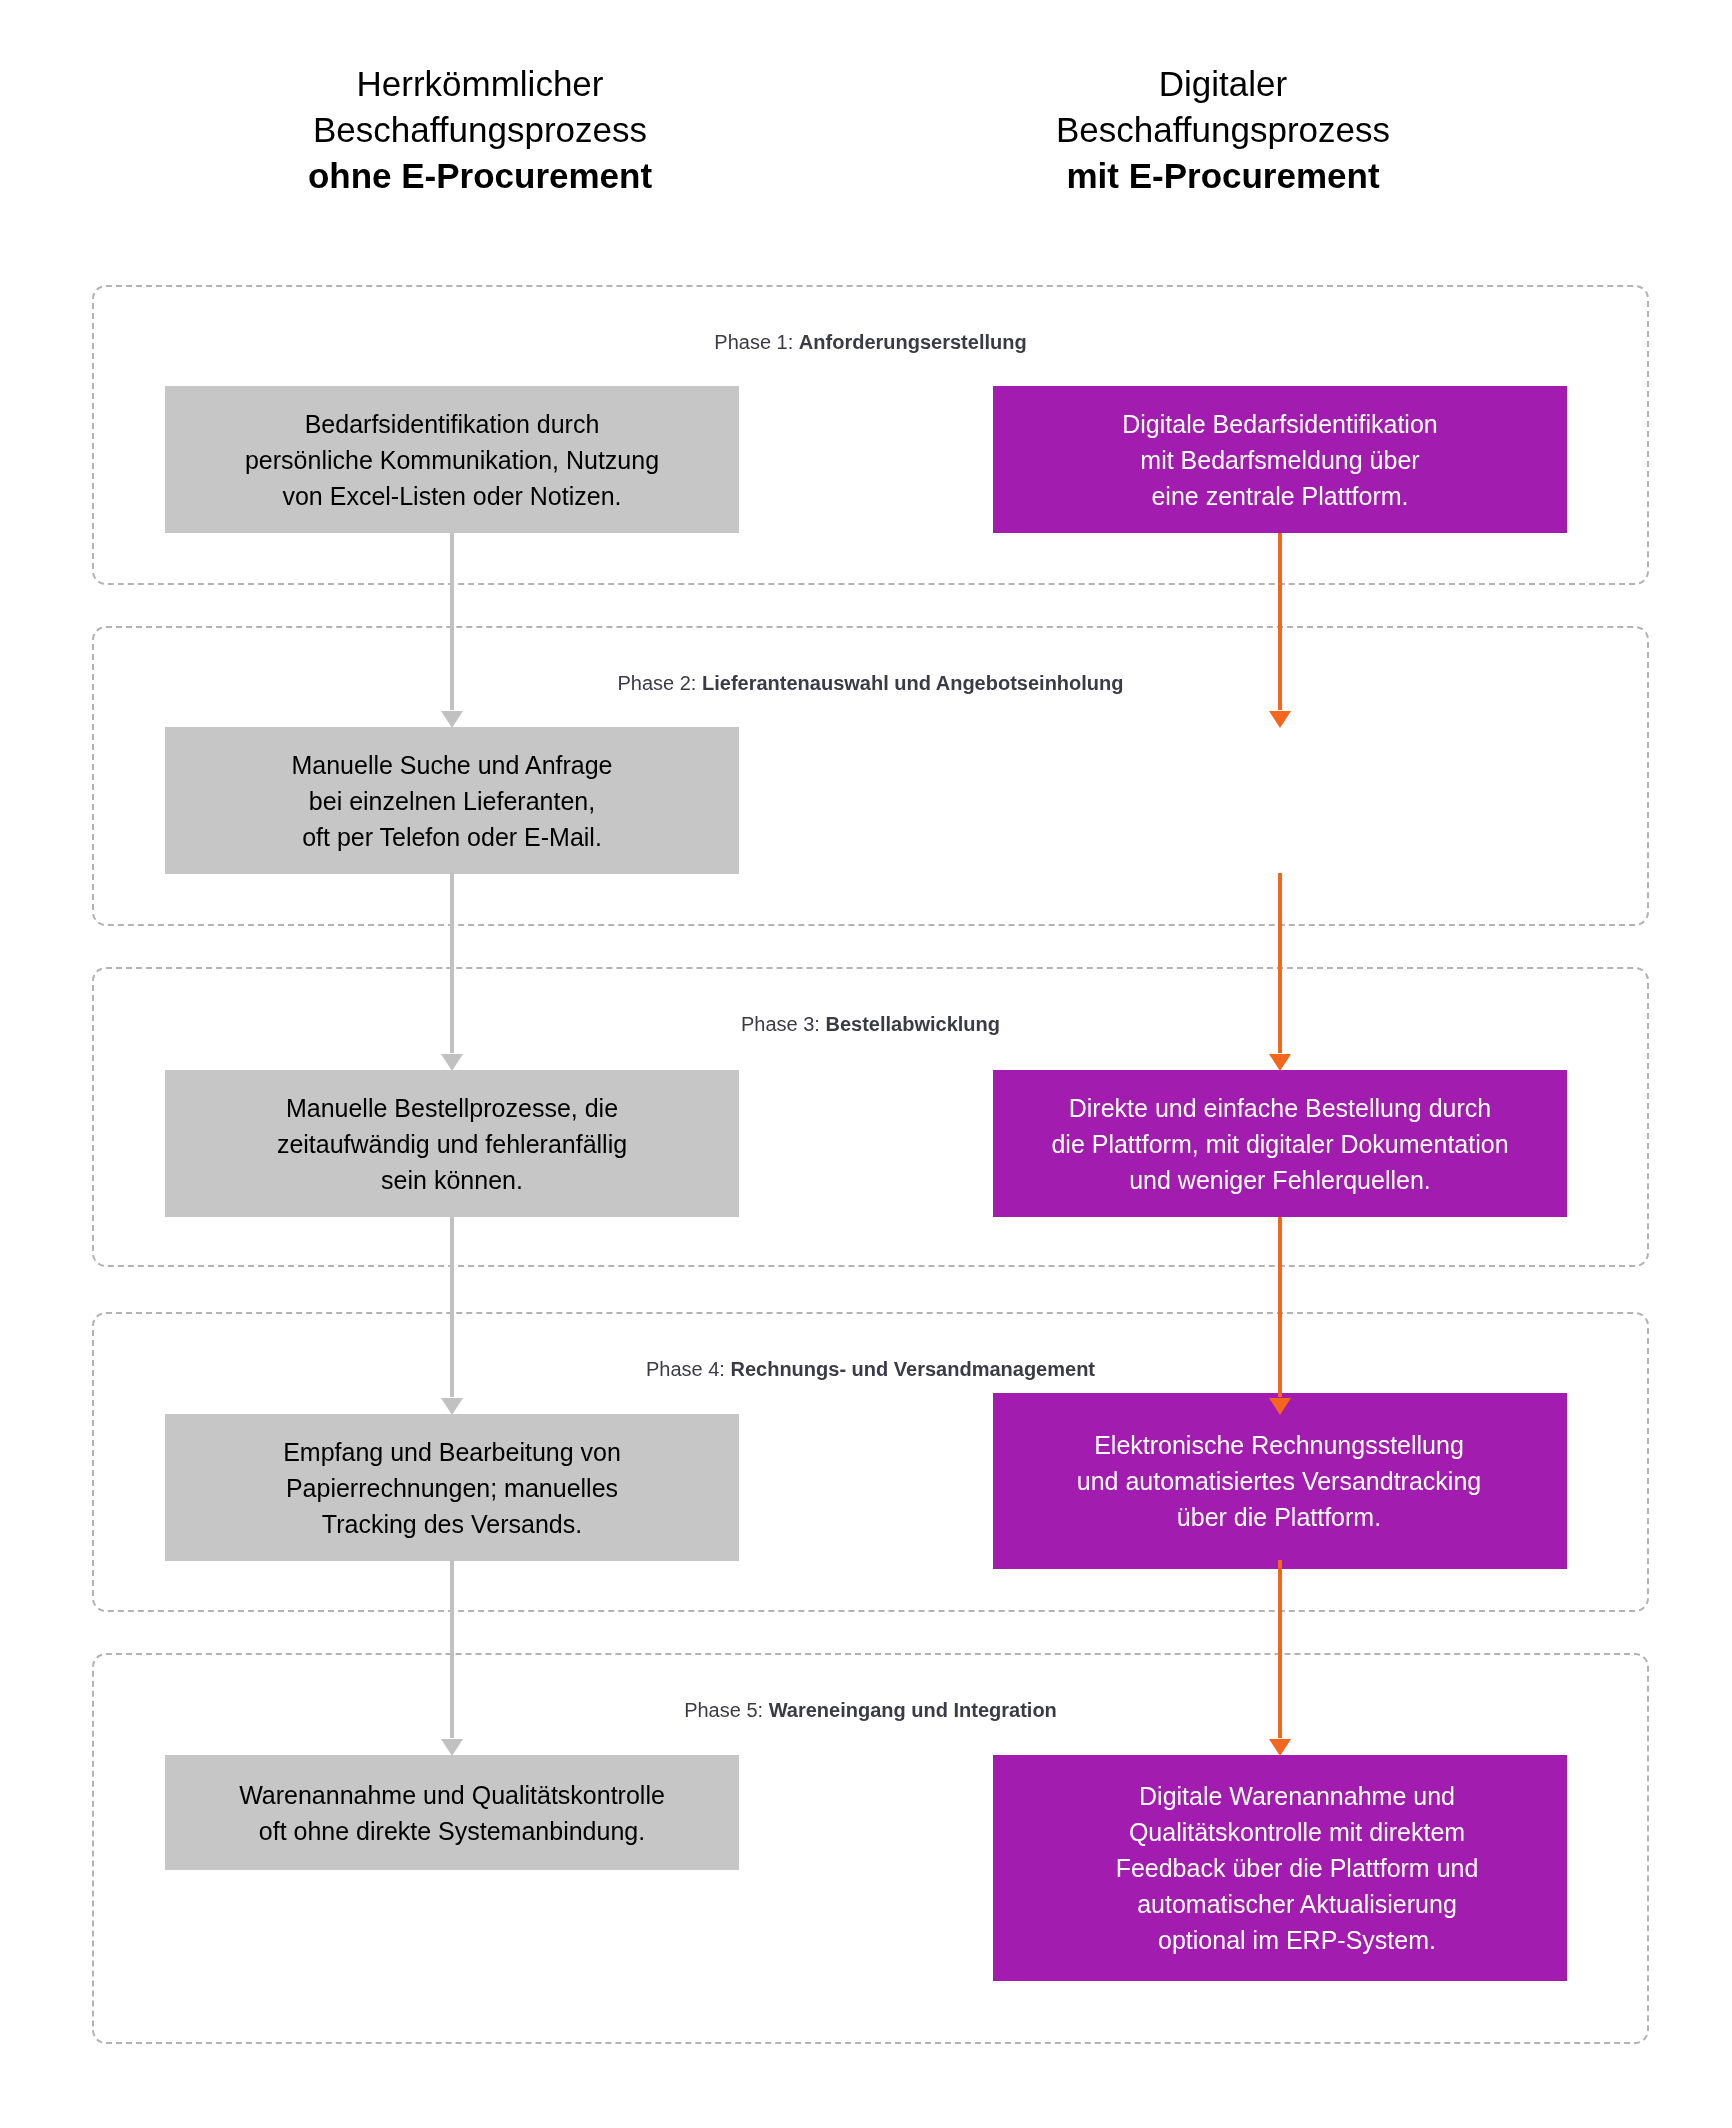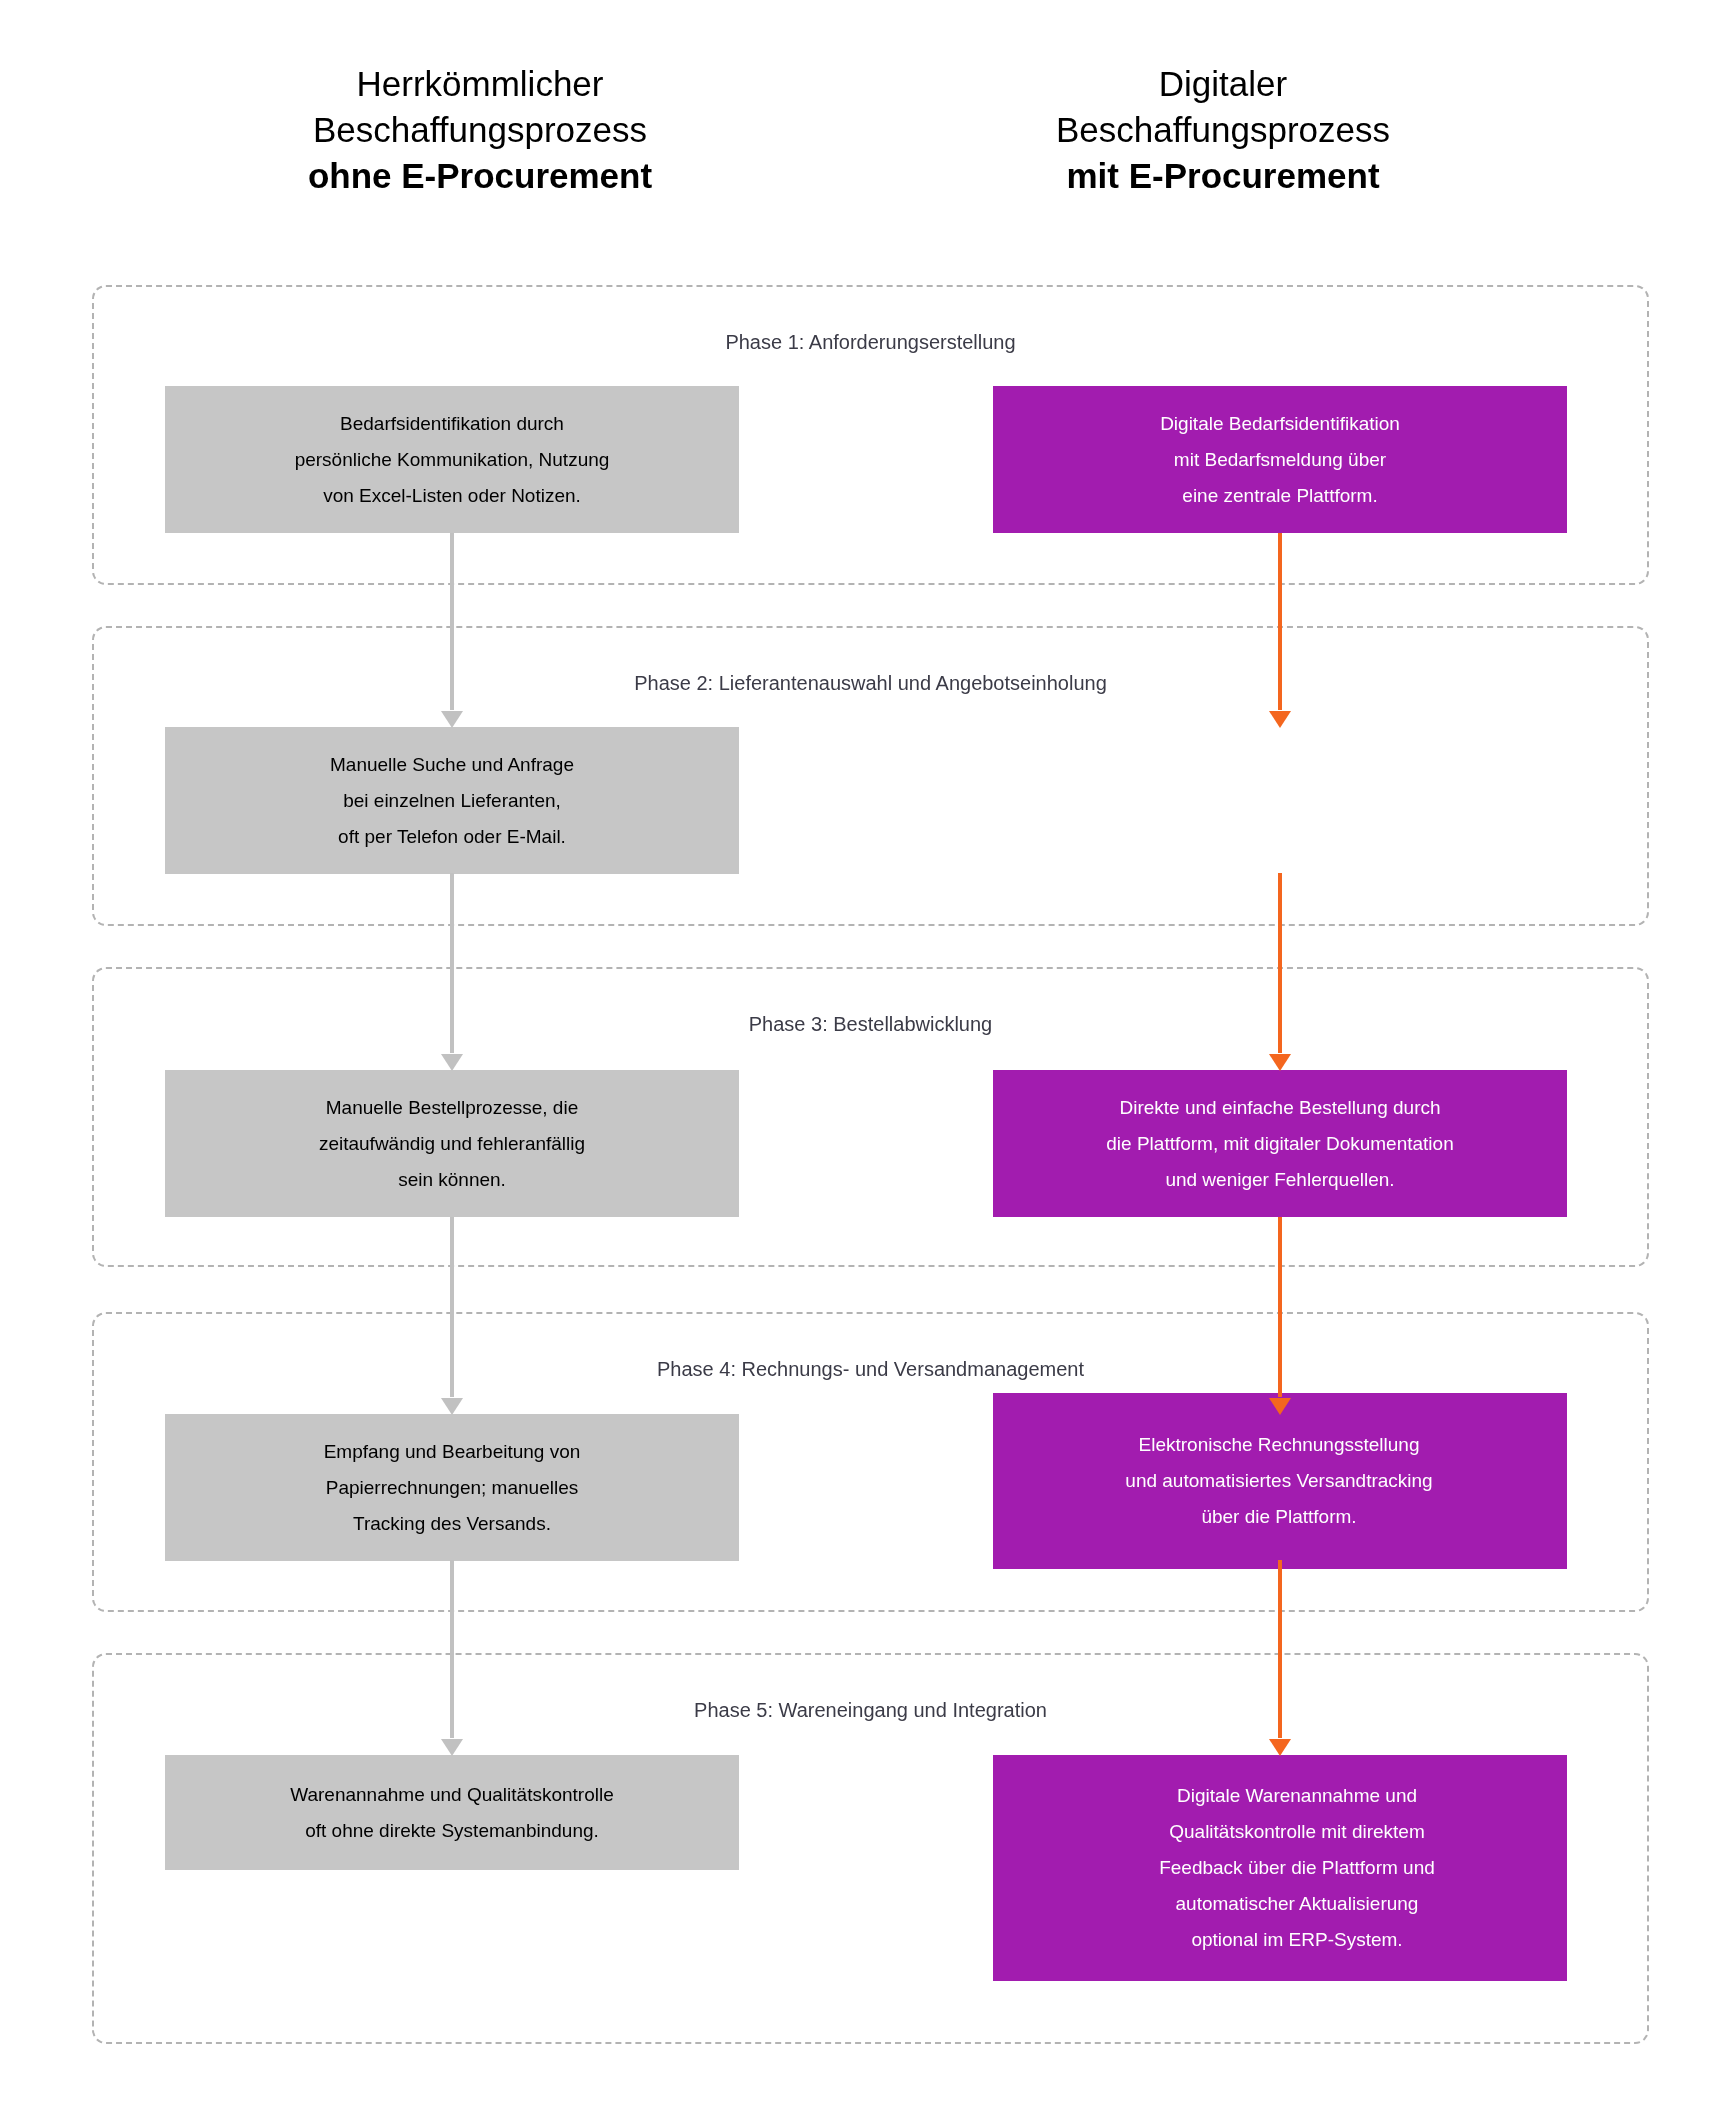--- a/index.html
+++ b/index.html
@@ -55,31 +55,31 @@
   .phase-label {
     position: absolute;
     left: 0;
     width: 100%;
     text-align: center;
     font-size: 20px;
     line-height: 24px;
     color: #3b3b47;
     white-space: nowrap;
   }
-  .phase-label .phase-name { font-weight: normal; }
+  .phase-label .phase-name { font-weight: bold; }
 
   
   .pbox {
     position: absolute;
     box-sizing: border-box;
     display: flex;
     align-items: center;
     justify-content: center;
     text-align: center;
-    font-size: 19px;
+    font-size: 25px;
     line-height: 36px;
     padding: 6px 14px;
   }
   .pbox.trad {
     left: 165px;
     width: 574px;
     background: #c6c6c6;
     color: #000000;
   }
   .pbox.digi {

